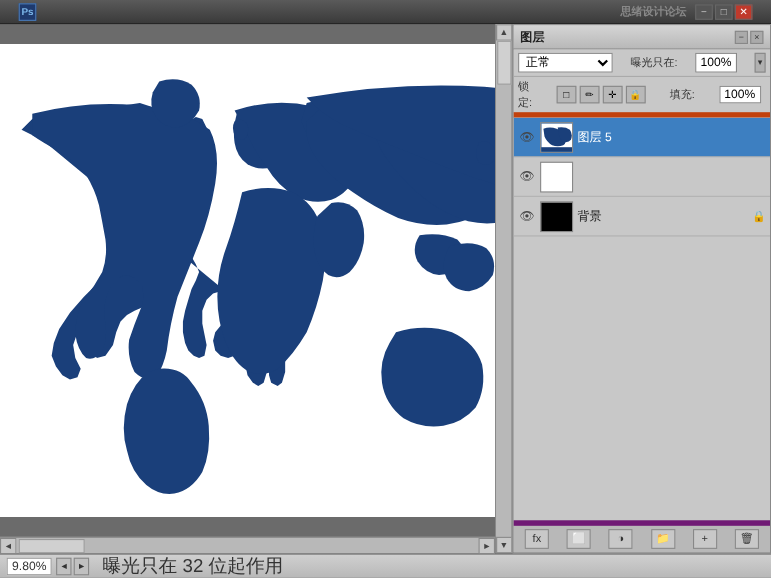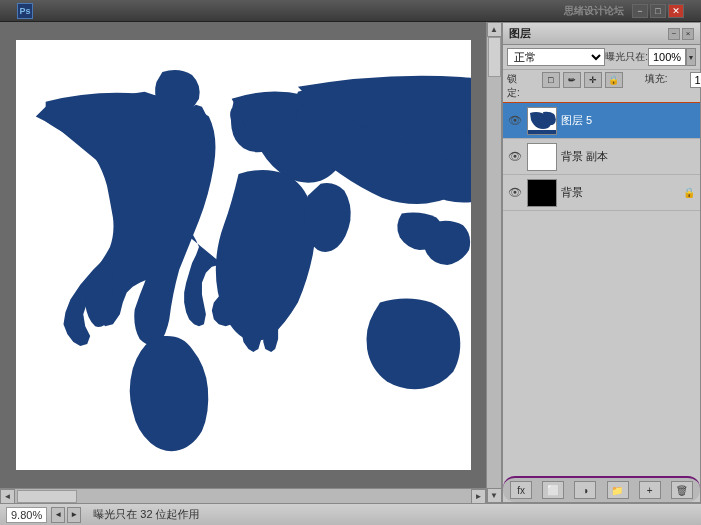--- a/index.html
+++ b/index.html
@@ -172,21 +172,21 @@
     }
 
     
     .world-map {
       width: 100%;
       height: 100%;
     }
 
     
     .right-panel {
-      width: 200px;
+      width: 236px;
       background: #c0c0c0;
       border-left: 1px solid #888;
       display: flex;
       flex-direction: column;
     }
 
     
     .layers-panel {
       background: #c8c8c8;
       border: 1px solid #888;
@@ -225,21 +225,21 @@
       justify-content: center;
       cursor: pointer;
       color: #333;
     }
 
     
     .blend-row {
       display: flex;
       align-items: center;
       padding: 3px 4px;
-      gap: 0;
+      gap: 16px;
       background: #c8c8c8;
       border-bottom: 1px solid #aaa;
     }
     .blend-select {
       flex: 1;
       height: 18px;
       font-size: 11px;
       background: white;
       border: 1px solid #888;
       padding: 0 2px;
@@ -266,24 +266,25 @@
       align-items: center;
       justify-content: center;
       font-size: 7px;
       color: #333;
       cursor: pointer;
     }
 
     
     .lock-row {
       display: flex;
+      align-items: center;
       padding: 2px 4px;
       gap: 22px;
       background: #c8c8c8;
-      border-bottom: 1px solid #c2410c;
+      border-bottom: 5px solid #c2410c;
     }
     .lock-label {
       font-size: 10px;
       color: #333;
     }
     .lock-icons {
       display: flex;
       gap: 3px;
       flex: 1;
     }
@@ -396,22 +397,21 @@
       height: 100%;
       background: black;
     }
 
     
     .layer-bottom {
       display: flex;
       justify-content: space-around;
       padding: 3px 2px;
       background: #b8b8b8;
-      border-top: 2px solid #701a75;
-      border-radius: 12px;
+      border-top: 5px solid #701a75;
     }
     .layer-tool-btn {
       width: 22px;
       height: 18px;
       background: #c8c8c8;
       border: 1px solid #888;
       display: flex;
       align-items: center;
       justify-content: center;
       font-size: 10px;
@@ -431,21 +431,21 @@
     }
     .zoom-display {
       font-size: 11px;
       color: #333;
       border: 1px solid #999;
       background: white;
       padding: 1px 4px;
       min-width: 40px;
     }
     .status-text {
-      font-size: 11px;
+      font-size: 17px;
       color: #333;
       flex: 1;
       padding-left: 8px;
     }
     .status-arrows {
       display: flex;
       gap: 2px;
     }
     .status-arrow-btn {
       width: 14px;
@@ -582,21 +582,20 @@
             </div>
           </div>
           <span class="layer-name">图层 5</span>
         </div>
 
         <div class="layer-item">
           <div class="layer-eye">👁</div>
           <div class="layer-thumbnail">
             <div class="thumb-white"></div>
           </div>
-          <span class="layer-name">背景 副本</span>
         </div>
 
         <div class="layer-item">
           <div class="layer-eye">👁</div>
           <div class="layer-thumbnail">
             <div class="thumb-black"></div>
           </div>
           <span class="layer-name">背景</span>
           <span class="layer-lock">🔒</span>
         </div>

